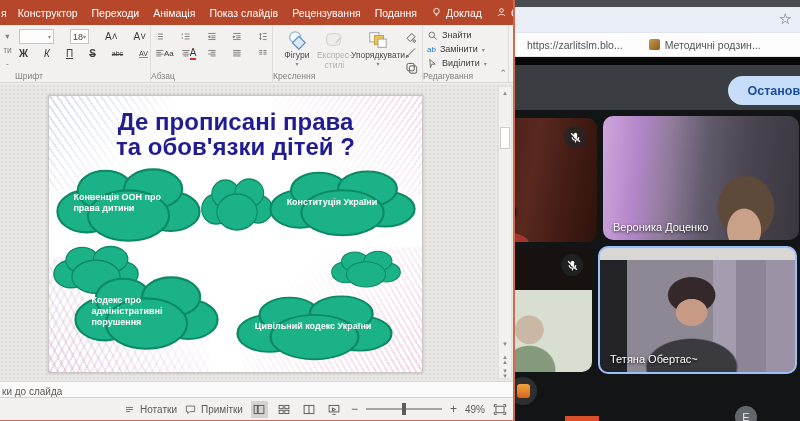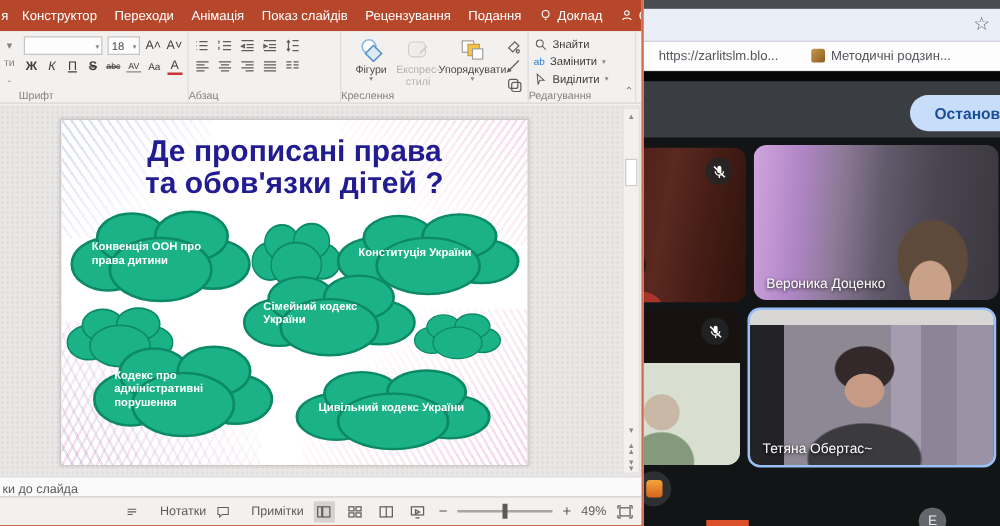--- a/index.html
+++ b/index.html
@@ -51,21 +51,21 @@
   
   #ppt { position:absolute; left:0; top:0; width:515px; height:421px; background:#f3f1f0; border-right:2px solid #d06a4c; border-bottom:1px solid #d06a4c; z-index:10; }
   .tabbar { height:25px; background:#b7472a; display:flex; align-items:center; color:#fff; font-size:10.5px; overflow:hidden; }
   .tab { padding:0 7px; white-space:nowrap; cursor:pointer; display:flex; align-items:center; gap:4px; height:100%; }
   .tab.partial { padding:0 4px 0 1px; }
   .ticon { width:11px; height:11px; flex:0 0 auto; }
 
   .ribbon { height:58px; display:flex; border-bottom:1px solid #d8d6d4; position:relative; background:#f3f1f0; }
   .rgroup { position:relative; border-right:1px solid #ddlb; border-right:1px solid #dedcda; padding:3px 4px 12px 4px; display:flex; flex-direction:column; }
   .glabel { position:absolute; bottom:1px; left:0; right:0; text-align:left; font-size:8.5px; color:#84817e; }
-  .rrow { display:flex; align-items:center; gap:4px; height:17px; }
+  .rrow { display:flex; align-items:center; gap:16px; height:17px; }
   .combo { border:1px solid #c6c4c2; background:#fdfdfd; height:15px; font-size:9px; color:#444; display:flex; align-items:center; padding:0 2px; position:relative; }
   .combo .dd { margin-left:auto; font-size:6px; color:#888; }
   .fbtn { font-size:10px; color:#3f3d3b; width:13px; text-align:center; cursor:pointer; }
   .mi { width:14px; height:13px; cursor:pointer; }
   .mi path, .mi rect, .mi circle { stroke:#5f5c59; fill:none; stroke-width:1.2; }
   .bigbtn { display:flex; flex-direction:column; align-items:center; justify-content:flex-start; font-size:8.5px; color:#4d4a47; width:52px; text-align:center; line-height:1.15; cursor:pointer; padding-top:2px; }
   .bigbtn .bicon { width:22px; height:20px; margin-bottom:1px; }
   .disabled { color:#b4b1ae; }
   .ebtn { display:flex; align-items:center; gap:4px; font-size:9px; color:#3f3d3b; height:15px; cursor:pointer; white-space:nowrap; }
   .collapse { position:absolute; right:6px; bottom:4px; font-size:9px; color:#777; cursor:pointer; }
@@ -93,21 +93,21 @@
   .c4 { left:25px;  top:173px; width:145px; height:84px; }
   .c5 { left:187px; top:193px; width:157px; height:74px; }
 
   .vscroll { position:absolute; right:1px; top:2px; width:14px; height:293px; background:#f2f1f0; border:1px solid #e3e1e0; display:flex; flex-direction:column; align-items:center; font-size:7px; color:#8a8784; }
   .vthumb { width:10px; height:22px; background:#fff; border:1px solid #cfcdcb; margin-top:28px; }
   .sarr { cursor:pointer; padding:2px 0; }
   .dbl { display:flex; flex-direction:column; line-height:5px; cursor:pointer; margin-top:4px; }
 
   .notes { position:absolute; left:0; top:381px; width:513px; height:16px; background:#fbfafa; border-top:1px solid #dbd9d7; font-size:10px; color:#5d5a57; display:flex; align-items:flex-end; padding-left:2px; }
   .statusbar { position:absolute; left:0; top:397px; width:513px; height:23px; background:#f3f1f0; border-top:1px solid #d4d2d0; display:flex; align-items:center; justify-content:flex-end; gap:8px; padding-right:6px; font-size:10px; color:#5d5a57; }
-  .sb-btn { display:flex; align-items:center; gap:17px; cursor:pointer; white-space:nowrap; }
+  .sb-btn { display:flex; align-items:center; gap:5px; cursor:pointer; white-space:nowrap; }
   .view-ic { width:17px; height:17px; display:flex; align-items:center; justify-content:center; cursor:pointer; border-radius:1px; }
   .view-ic.sel { background:#d5d3d1; }
   .zoom-track { width:76px; height:2px; background:#a7a4a1; position:relative; cursor:pointer; }
   .zoom-thumb { position:absolute; top:-5px; width:4px; height:12px; background:#5d5a57; }
   .zsign { font-size:12px; cursor:pointer; color:#5d5a57; }
 </style>
 </head>
 <body>
 
 <div id="browser-pane">
@@ -378,26 +378,20 @@
             <use href="#cloud-shape"></use>
           </svg>
         <span class="cloud-label">Конвенція ООН про права дитини</span>
       </div>
       <div class="cloud c2">
         <svg viewBox="0 0 200 120" preserveAspectRatio="none">
             <use href="#cloud-shape"></use>
           </svg>
         <span class="cloud-label">Конституція України</span>
       </div>
-      <div class="cloud c3">
-        <svg viewBox="0 0 200 120" preserveAspectRatio="none">
-            <use href="#cloud-shape"></use>
-          </svg>
-        <span class="cloud-label">Сімейний кодекс України</span>
-      </div>
       <div class="cloud c4">
         <svg viewBox="0 0 200 120" preserveAspectRatio="none">
             <use href="#cloud-shape"></use>
           </svg>
         <span class="cloud-label">Кодекс про адміністративні порушення</span>
       </div>
       <div class="cloud c5">
         <svg viewBox="0 0 200 120" preserveAspectRatio="none">
             <use href="#cloud-shape"></use>
           </svg>

